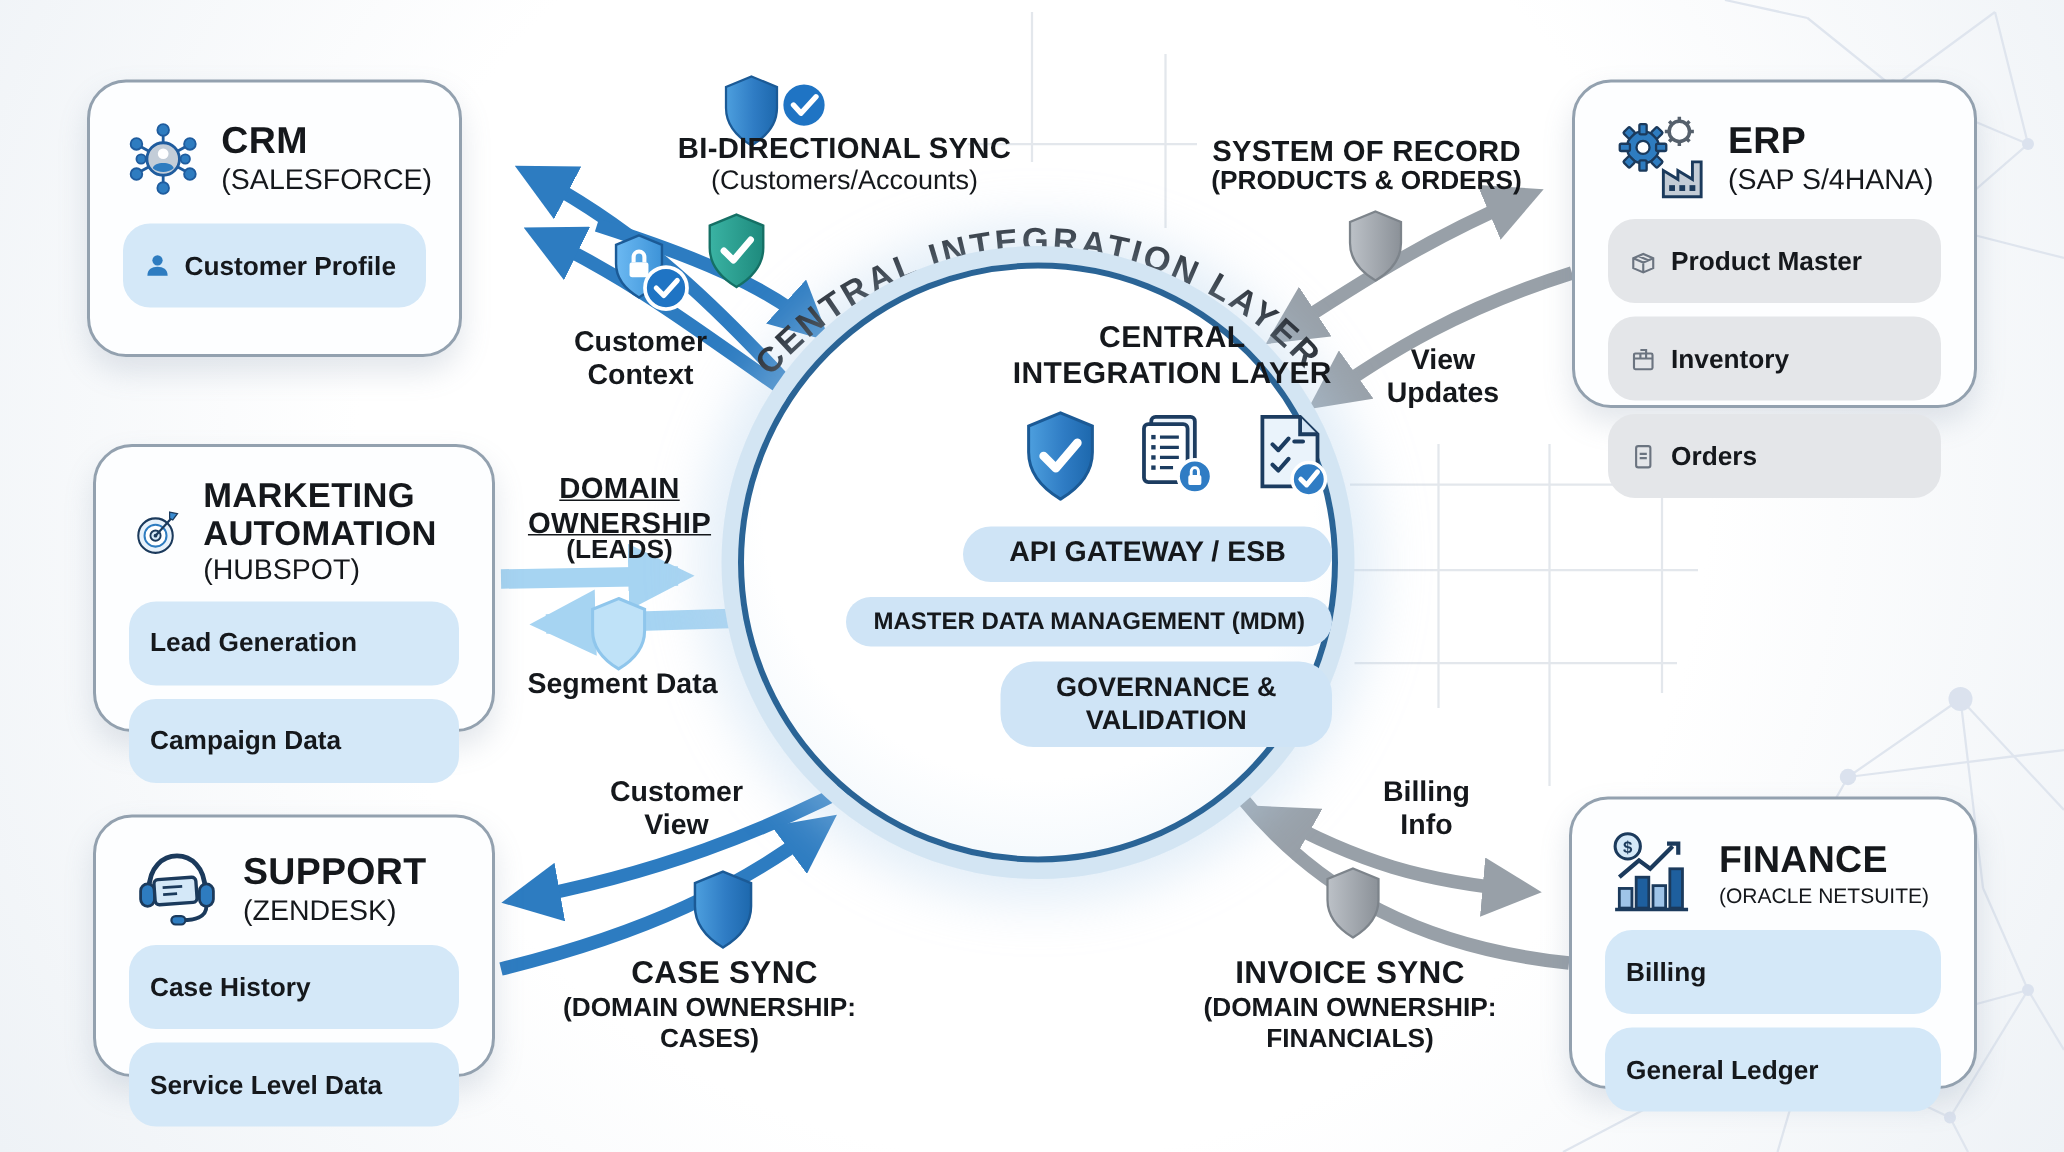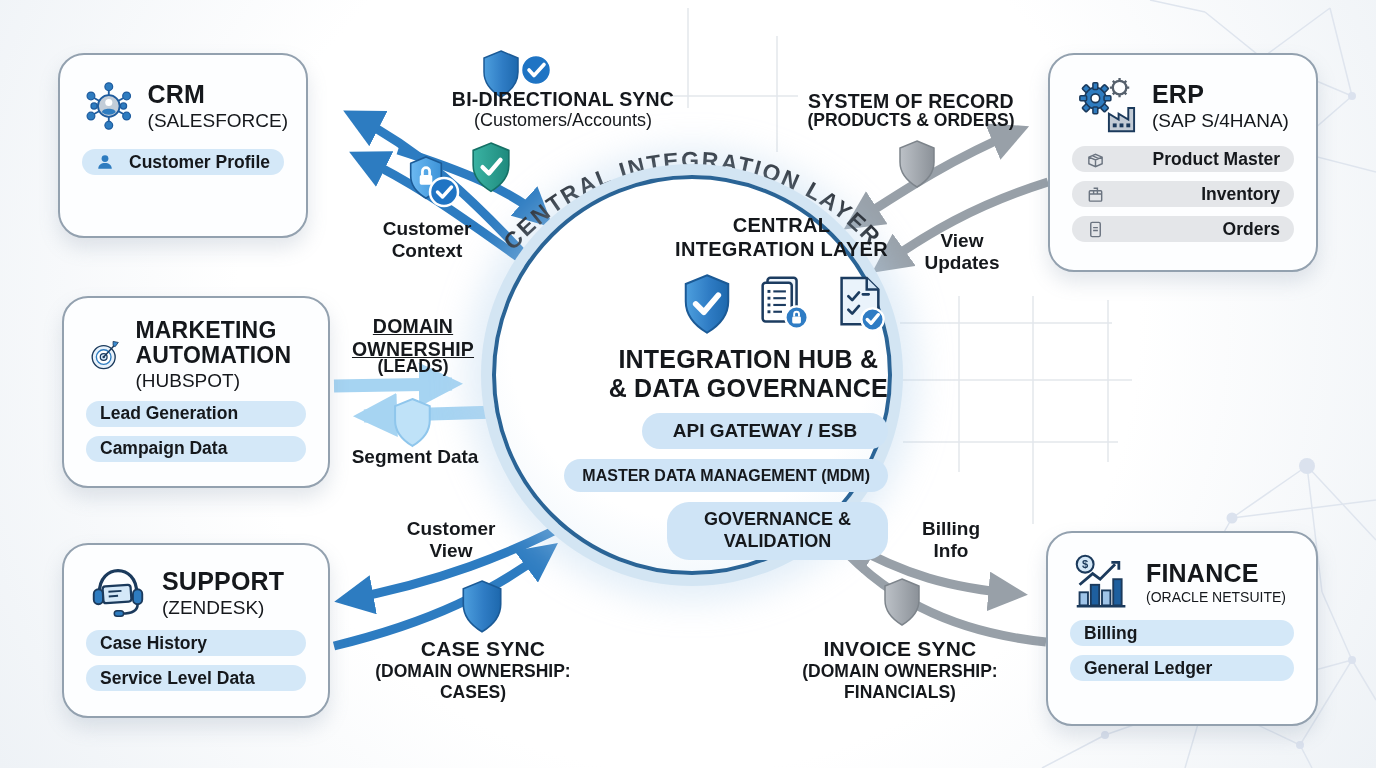--- a/index.html
+++ b/index.html
@@ -12,21 +12,21 @@
   
   .sysbox{
     position:absolute;background:#fdfeff;border:2px solid #93a1af;border-radius:26px;
     box-shadow:0 10px 20px rgba(110,130,155,.20);padding:16px 18px 14px 18px;box-sizing:border-box;
   }
   .syshead{display:flex;align-items:center;gap:14px;margin:4px 0 12px 6px;}
   .sys-name{font-size:25px;font-weight:bold;line-height:1.08;letter-spacing:.2px;}
   .sys-vendor{font-size:19px;font-weight:normal;margin-top:2px;}
   .pill{
     display:flex;align-items:center;gap:9px;border-radius:18px;
-    padding:1px 14px;margin:9px 4px;font-size:17.5px;font-weight:bold;min-height:24px;justify-content:space-between;
+    padding:16px 14px;margin:9px 4px;font-size:17.5px;font-weight:bold;min-height:24px;
   }
   .pill-blue{background:#d4e8f8;}
   .pill-gray{background:#e4e6e9;}
   .dot{width:11px;height:11px;border-radius:50%;background:#2e7cc0;flex:0 0 auto;}
   
   .circle{
     position:absolute;left:492px;top:175px;width:400px;height:400px;border-radius:50%;
     background:radial-gradient(circle at 50% 40%, #ffffff 60%, #e8f2fa 100%);
     border:4px solid #2a6496;
     box-shadow:0 0 0 11px #d3e5f3, 0 0 34px 26px rgba(185,213,238,.40);
@@ -375,24 +375,20 @@
       <path d="M43.5 45 V42.5 a2.5 2.5 0 0 1 5 0 V45" stroke="#fff" stroke-width="2" fill="none"></path>
     </svg>
     <svg width="58" height="62" viewBox="0 0 60 64">
       <path d="M12 5 H38 L50 17 V53 H12 Z" fill="#eaf3fb" stroke="#1c3c60" stroke-width="2.6"></path>
       <path d="M38 5 V17 H50" fill="#d4e6f6" stroke="#1c3c60" stroke-width="2.6"></path>
       <path d="M19 24 l4 4 7-8 M34 22 h6 M19 38 l4 4 7-8" stroke="#1c3c60" stroke-width="2.8" fill="none" stroke-linecap="round" stroke-linejoin="round"></path>
       <circle cx="44" cy="48" r="11.5" fill="#2f7cc4" stroke="#fff" stroke-width="2.4"></circle>
       <path d="M38.5 48 l4 4 7.5-9" stroke="#fff" stroke-width="3.4" fill="none" stroke-linecap="round" stroke-linejoin="round"></path>
     </svg>
   </div>
-  <div class="circle-title">
-    <div>INTEGRATION HUB &amp;</div>
-    <div>&amp; DATA GOVERNANCE</div>
-  </div>
   <div class="cpill" style="font-size:19px;min-width:210px;">API GATEWAY / ESB</div>
   <div class="cpill" style="font-size:16px;max-width:300px;">MASTER DATA MANAGEMENT (MDM)</div>
   <div class="cpill" style="font-size:18px;max-width:185px;">GOVERNANCE &amp; VALIDATION</div>
 </div>
 
 <div class="lbl lbl-title" style="left:563px;top:88px;width:260px;">BI-DIRECTIONAL SYNC</div>
 <div class="lbl lbl-sub" style="left:563px;top:110px;width:240px;font-weight:normal;font-size:18px;">(Customers/Accounts)</div>
 
 <div class="lbl lbl-plain" style="left:427px;top:218px;width:110px;">Customer Context</div>
 

